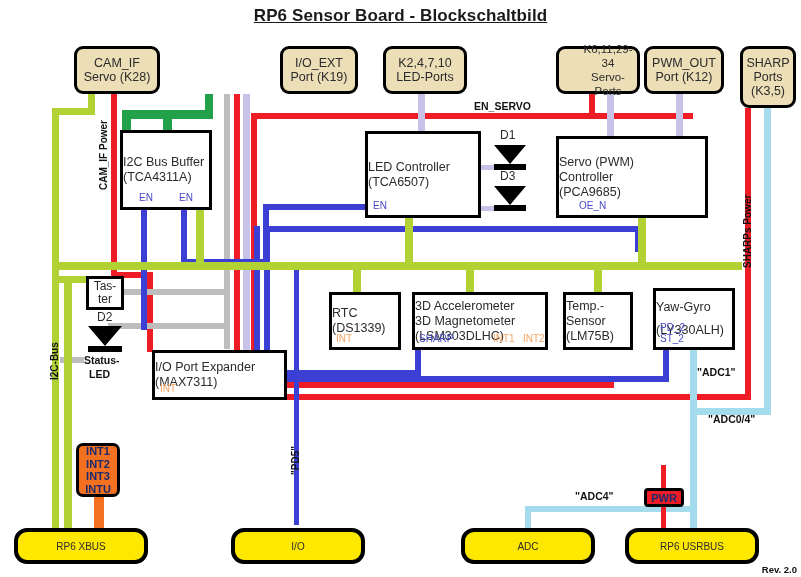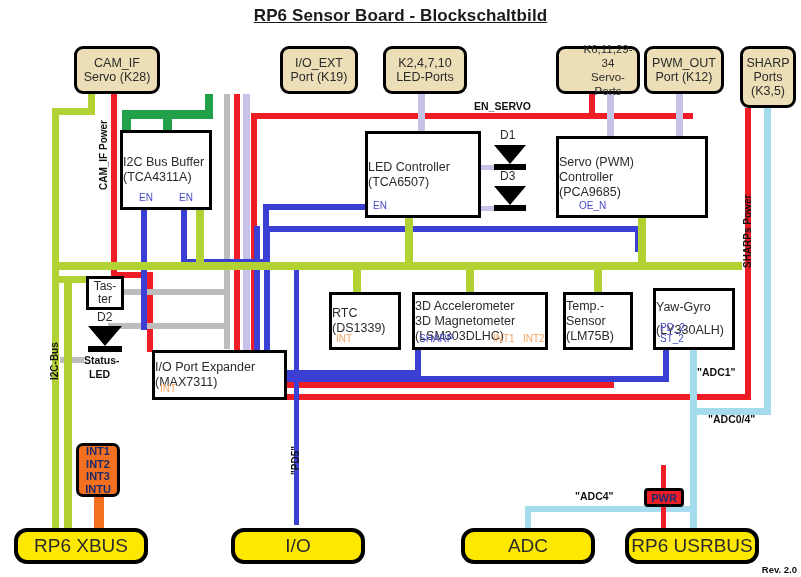--- a/index.html
+++ b/index.html
@@ -27,21 +27,21 @@
       display:flex;flex-direction:column;align-items:flex-start;justify-content:center;
       color:#2b2b2b;font-size:12.5px;line-height:15px;text-align:center;}
   .ic .l{display:block;white-space:nowrap;}
 
   .conn{position:absolute;background:#ecdeb6;border:3px solid #000;border-radius:9px;
       box-sizing:border-box;display:flex;flex-direction:column;align-items:center;
       justify-content:center;color:#2b2b2b;font-size:12.5px;line-height:14px;text-align:center;}
 
   .bus{position:absolute;background:#ffe800;border:4px solid #000;border-radius:13px;
       box-sizing:border-box;display:flex;align-items:center;justify-content:center;
-      color:#2b2b2b;font-size:19px;font-weight:normal;}
+      color:#2b2b2b;font-size:10px;font-weight:normal;}
 
   .intbox{position:absolute;background:#f37021;border:3px solid #000;border-radius:7px;
       box-sizing:border-box;display:flex;flex-direction:column;align-items:center;
       justify-content:center;color:#1b2a6b;font-size:11px;font-weight:bold;line-height:12.5px;}
 
   .pwrbox{position:absolute;background:#ee1c25;border:3px solid #000;border-radius:4px;
       box-sizing:border-box;display:flex;align-items:center;justify-content:center;
       color:#1b2a6b;font-size:11px;font-weight:bold;margin-top:40px;}
 
   

